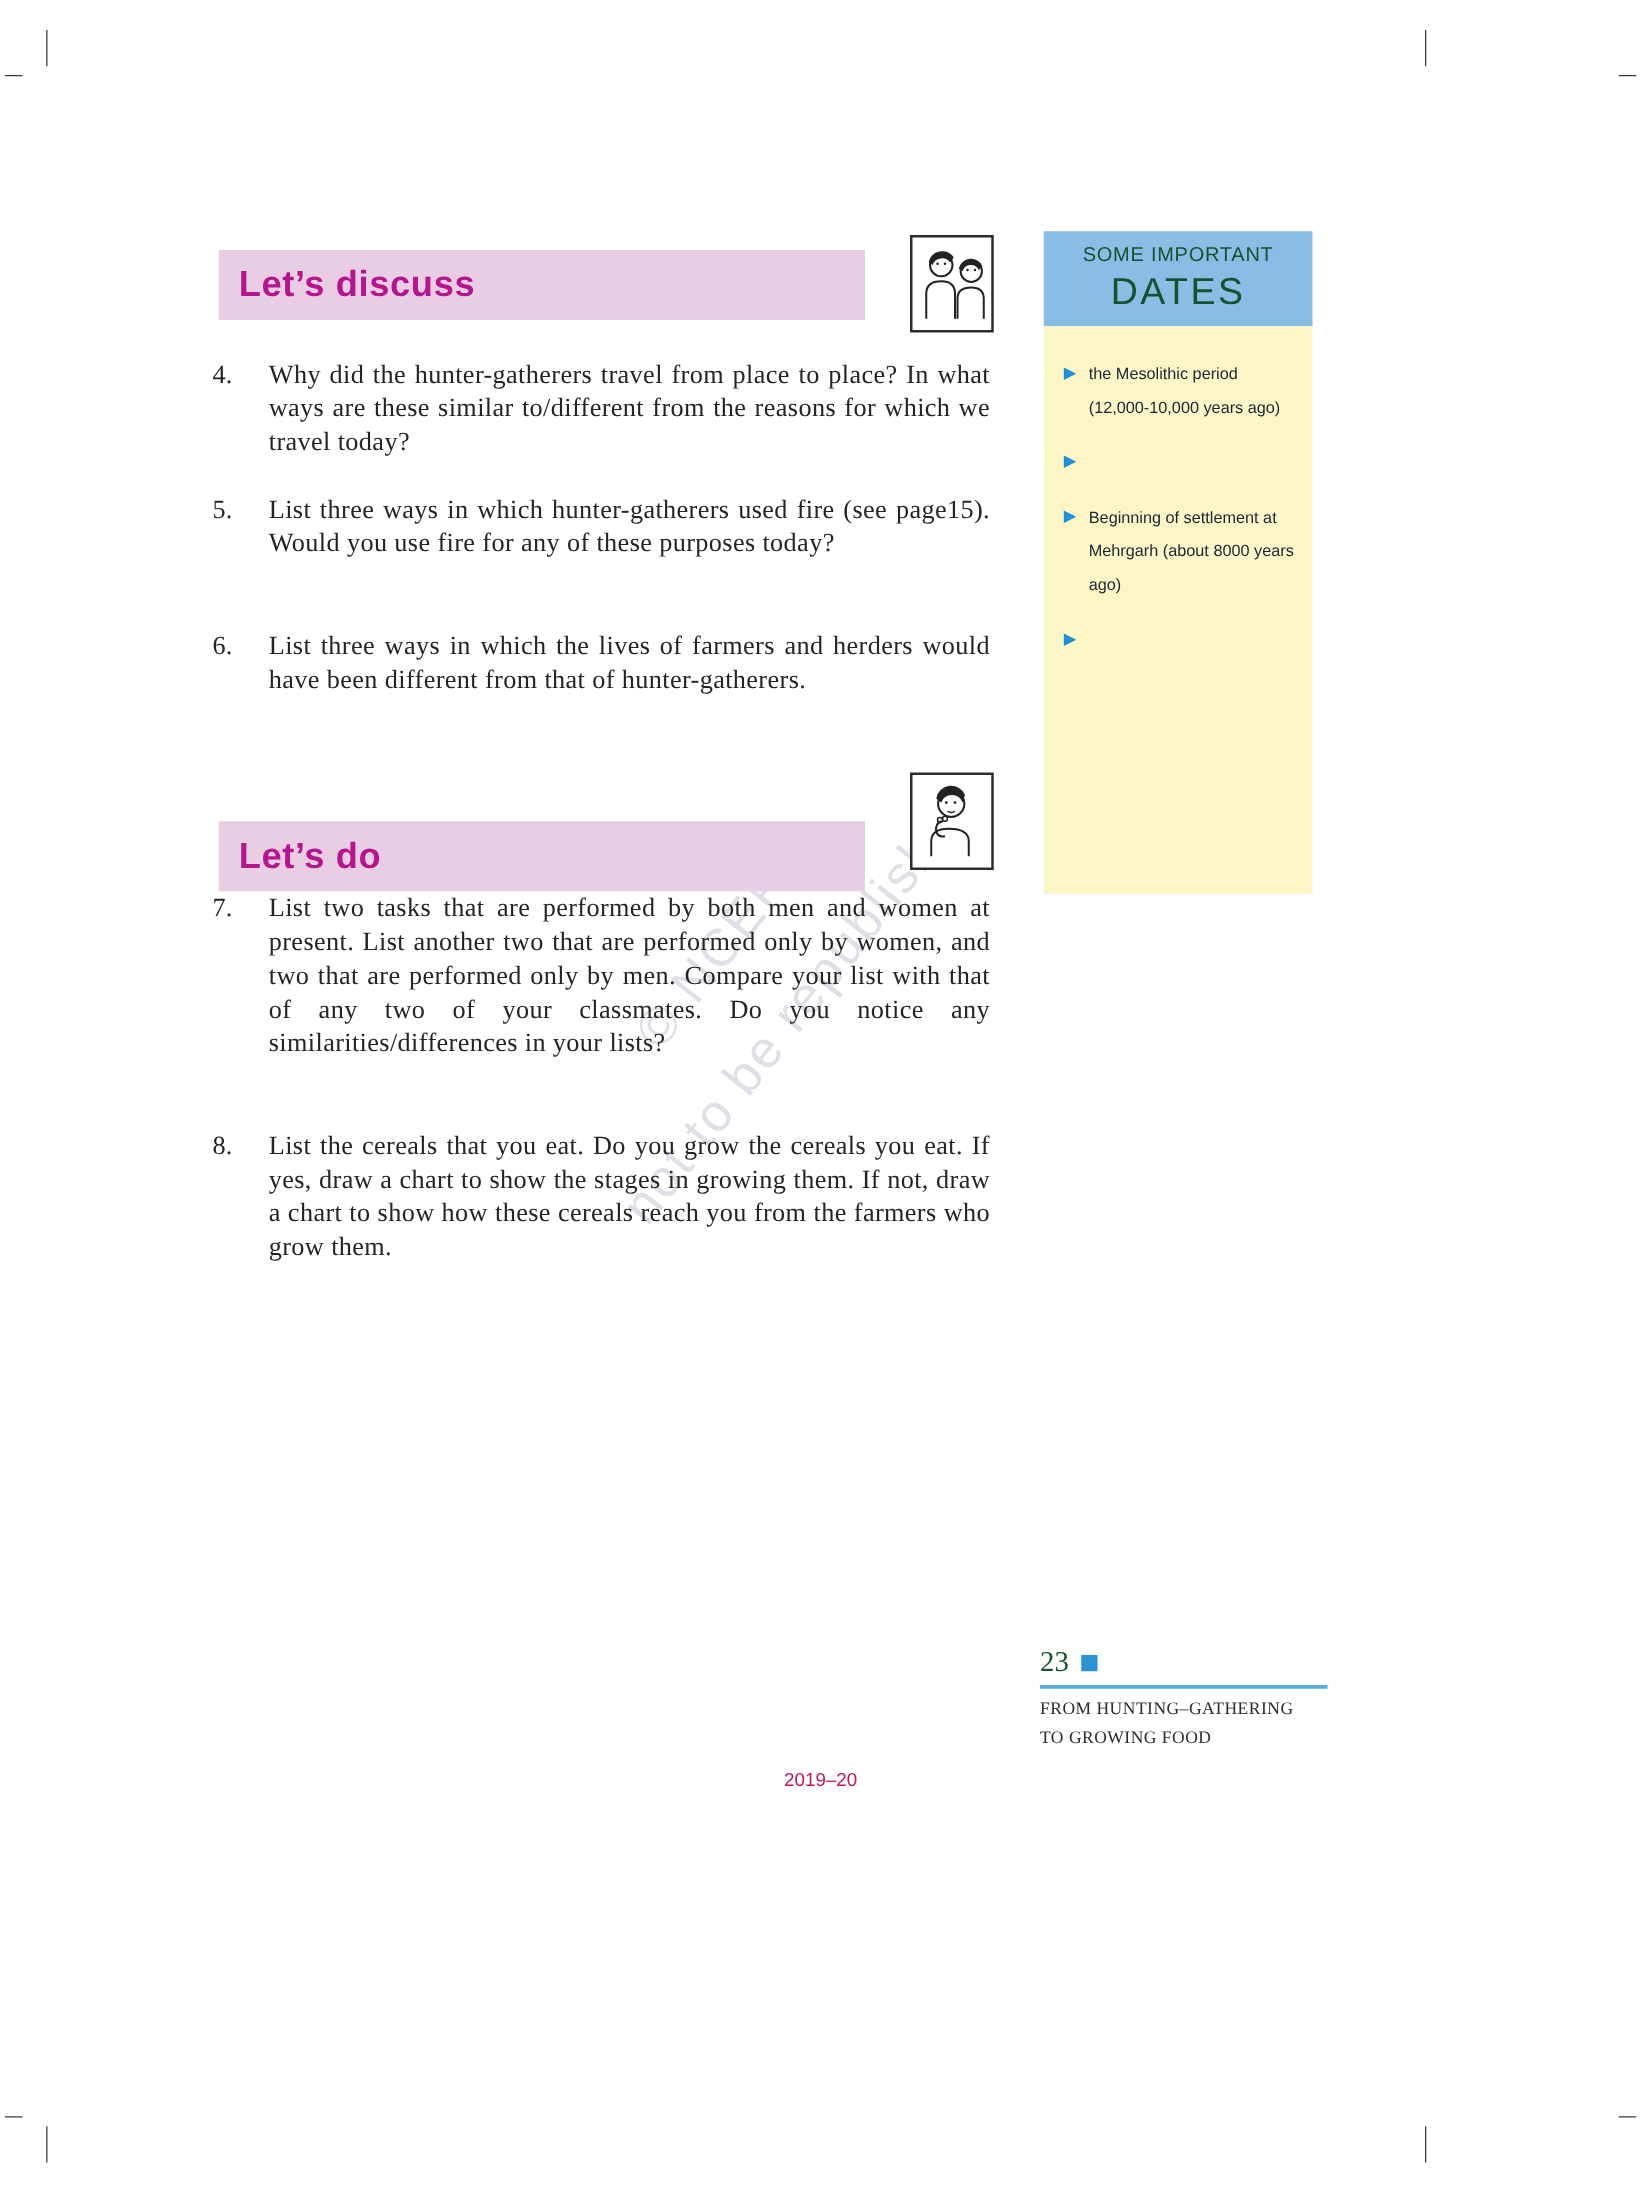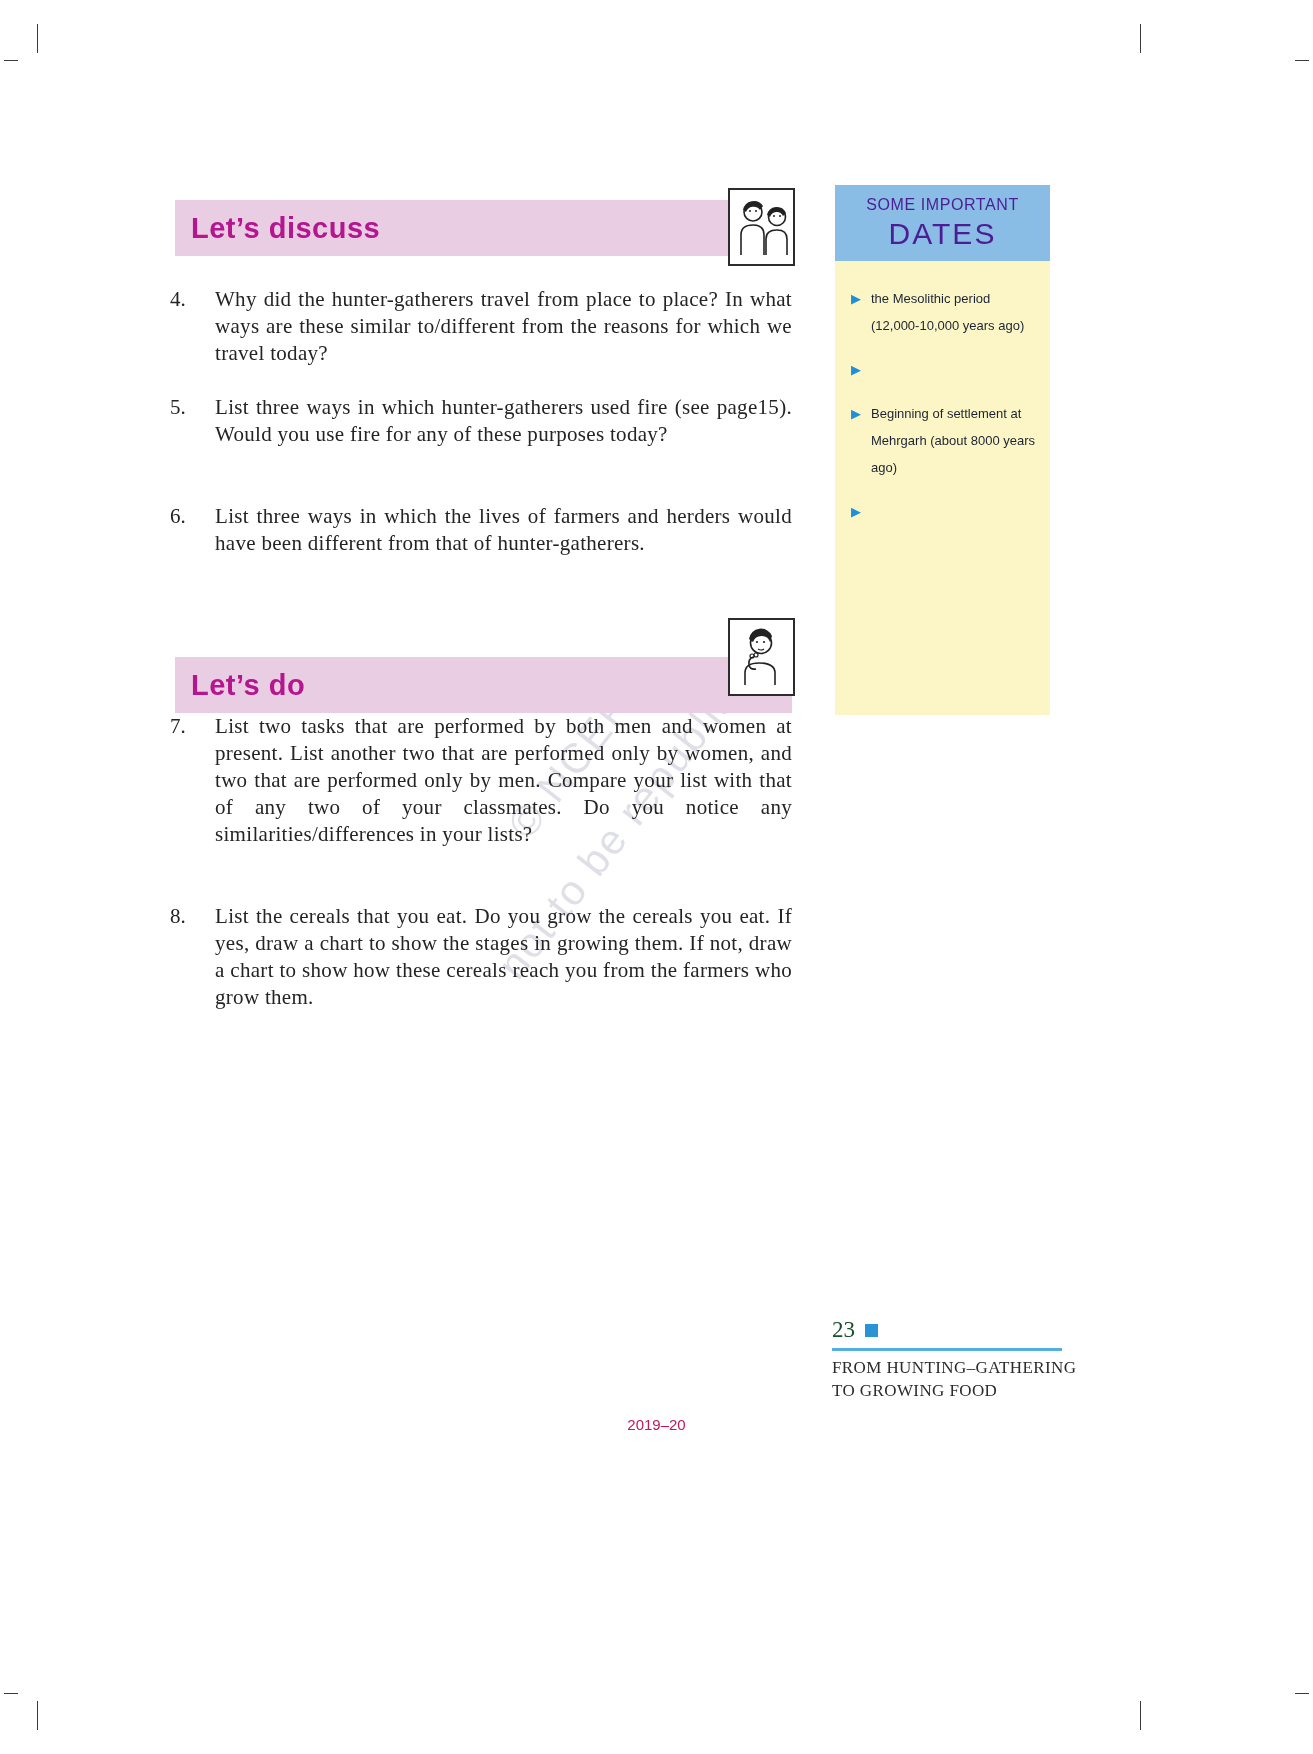--- a/index.html
+++ b/index.html
@@ -16,21 +16,21 @@
   .watermark{
     position:absolute;left:380px;top:700px;width:460px;
     transform:rotate(-52deg);transform-origin:center;
     font-family:"Liberation Sans", sans-serif;color:#9fa2b8;opacity:.33;
     text-align:center;font-size:42px;line-height:78px;letter-spacing:2px;
     pointer-events:none;
   }
 
   
   .banner{
-    position:absolute;left:175px;width:617px;height:56px;background:#e9cde2;
+    position:absolute;left:175px;width:517px;height:56px;background:#e9cde2;
     display:flex;align-items:center;
   }
   .banner-title{
     font-family:"Liberation Sans", sans-serif;font-weight:700;
     font-size:29px;color:#b5168f;padding-left:16px;letter-spacing:.5px;
   }
   .illus-box{
     position:absolute;left:728px;width:67px;height:78px;background:#ffffff;
     border:2px solid #2c2c2c;box-sizing:border-box;display:flex;
     align-items:center;justify-content:center;
@@ -41,21 +41,21 @@
     position:absolute;left:170px;width:622px;display:flex;
     font-size:21px;line-height:27px;color:#242424;
   }
   .q-num{flex:0 0 45px;}
   .q-text{flex:1;text-align:justify;letter-spacing:.3px;}
 
   
   .dates-header{
     position:absolute;left:835px;top:185px;width:215px;height:76px;background:#8abde5;
     display:flex;flex-direction:column;align-items:center;justify-content:center;
-    font-family:"Liberation Sans", sans-serif;color:#4c1d95;box-sizing:border-box;
+    font-family:"Liberation Sans", sans-serif;color:#14532d;box-sizing:border-box;
   }
   .dates-header .l1{font-size:16px;letter-spacing:.6px;}
   .dates-header .l2{font-size:30px;letter-spacing:2px;margin-top:3px;}
   .dates-body{
     position:absolute;left:835px;top:261px;width:215px;height:454px;background:#fcf6c7;
     box-sizing:border-box;padding:24px 14px 0 16px;
   }
   .date-item{display:flex;margin-bottom:17px;}
   .date-tri{
     flex:0 0 20px;color:#1e8fd8;font-size:13px;line-height:27px;
@@ -65,21 +65,21 @@
     flex:1;font-family:"Liberation Sans", sans-serif;font-size:13px;
     line-height:27px;color:#1c2433;
   }
 
   
   .pageno-row{position:absolute;left:832px;top:1317px;display:flex;align-items:center;}
   .pageno{font-size:23px;color:#14532d;}
   .page-square{width:13px;height:13px;background:#2a93d5;margin-left:10px;}
   .footer-rule{position:absolute;left:832px;top:1348px;width:230px;height:3px;background:#56aede;}
   .footer-chapter{
-    position:absolute;left:832px;top:1356px;font-size:17px;line-height:23px;
+    position:absolute;left:832px;top:1356px;font-size:14px;line-height:23px;
     color:#2b2b2b;letter-spacing:.4px;
   }
   .year-footer{
     position:absolute;left:0;top:1416px;width:100%;text-align:center;
     font-family:"Liberation Sans", sans-serif;font-size:15px;color:#be185d;
   }
   svg{display:block;}
 </style>
 </head>
 <body>

